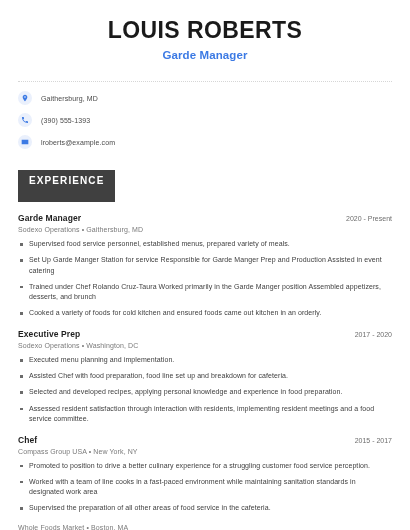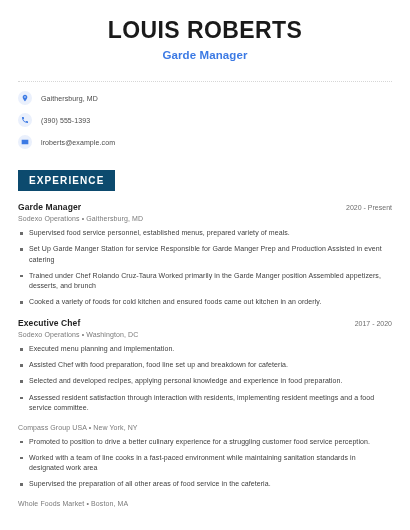--- a/index.html
+++ b/index.html
@@ -72,26 +72,26 @@
   .contact-text {
     font-size: 7px;
     color: #4a4a4a;
     letter-spacing: 0.1px;
   }
 
   
   .section { margin-top: 11px; }
   .section-badge {
     display: inline-block;
-    background: #0c4a6e;
+    background: #404040;
     color: #ffffff;
     font-size: 10px;
     font-weight: bold;
     letter-spacing: 1.1px;
-    padding: 5px 11px 5px 11px;
+    padding: 5px 11px 16px 11px;
   }
 
   
   .job { margin-top: 11px; }
   .job-head {
     display: flex;
     align-items: baseline;
     justify-content: space-between;
   }
   .job-role {
@@ -193,34 +193,38 @@
         <li>Supervised food service personnel, established menus, prepared variety of meals.</li>
         <li>Set Up Garde Manger Station for service Responsible for Garde Manger Prep and Production Assisted in event catering</li>
         <li>Trained under Chef Rolando Cruz-Taura Worked primarily in the Garde Manger position Assembled appetizers, desserts, and brunch</li>
         <li>Cooked a variety of foods for cold kitchen and ensured foods came out kitchen in an orderly.</li>
       </ul>
     </div>
 
     
     <div class="job">
       <div class="job-head">
-        <span class="job-role">Executive Chef</span>
+        <span class="job-role">Executive Prep</span>
         <span class="job-dates">2017 - 2020</span>
       </div>
       <div class="job-meta">Sodexo Operations  •  Washington, DC</div>
       <ul class="bullets">
         <li>Executed menu planning and implementation.</li>
         <li>Assisted Chef with food preparation, food line set up and breakdown for cafeteria.</li>
         <li>Selected and developed recipes, applying personal knowledge and experience in food preparation.</li>
         <li>Assessed resident satisfaction through interaction with residents, implementing resident meetings and a food service committee.</li>
       </ul>
     </div>
 
     
     <div class="job">
+      <div class="job-head">
+        <span class="job-role">Chef</span>
+        <span class="job-dates">2015 - 2017</span>
+      </div>
       <div class="job-meta">Compass Group USA  •  New York, NY</div>
       <ul class="bullets">
         <li>Promoted to position to drive a better culinary experience for a struggling customer food service perception.</li>
         <li>Worked with a team of line cooks in a fast-paced environment while maintaining sanitation standards in designated work area</li>
         <li>Supervised the preparation of all other areas of food service in the cafeteria.</li>
       </ul>
     </div>
 
     
     <div class="job">

